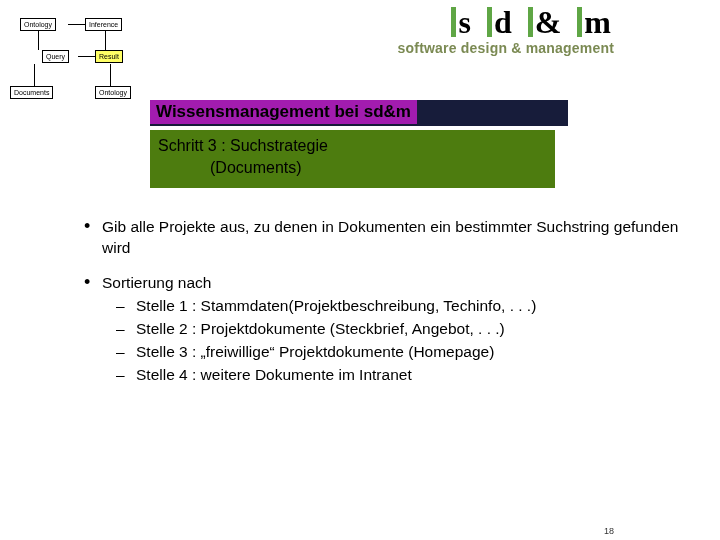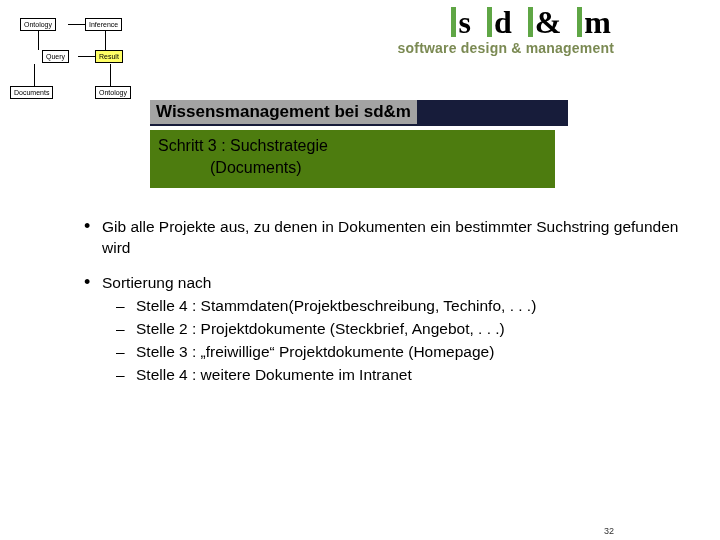--- a/index.html
+++ b/index.html
@@ -82,21 +82,21 @@
     width: 418px;
     height: 26px;
     background: #171c3a;
   }
   .title-inner {
     position: absolute;
     left: 150px;
     top: 100px;
     height: 24px;
     padding: 0 6px;
-    background: #a3a3a3;
+    background: #a21caf;
     display: inline-flex;
     align-items: center;
     font-size: 17px;
     font-weight: bold;
   }
 
   
   .subtitle-box {
     position: absolute;
     left: 150px;
@@ -244,24 +244,24 @@
   </div>
 
   <div class="content">
     <ul class="top">
       <li>
         <span>Gib alle Projekte aus, zu denen in Dokumenten ein bestimmter Suchstring gefunden wird</span>
       </li>
       <li>
         <span>Sortierung nach</span>
         <ul class="sub">
-          <li>Stelle 4 : Stammdaten(Projektbeschreibung, Techinfo, . . .)</li>
+          <li>Stelle 1 : Stammdaten(Projektbeschreibung, Techinfo, . . .)</li>
           <li>Stelle 2 : Projektdokumente (Steckbrief, Angebot, . . .)</li>
           <li>Stelle 3 : „freiwillige“ Projektdokumente (Homepage)</li>
           <li>Stelle 4 : weitere Dokumente im Intranet</li>
         </ul>
       </li>
     </ul>
   </div>
 
-  <div class="pagenum">32</div>
+  <div class="pagenum">18</div>
 
 </div>
 
 </body></html>

